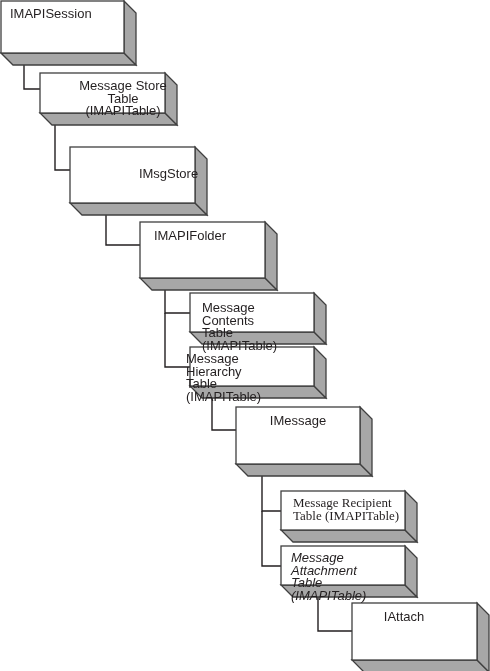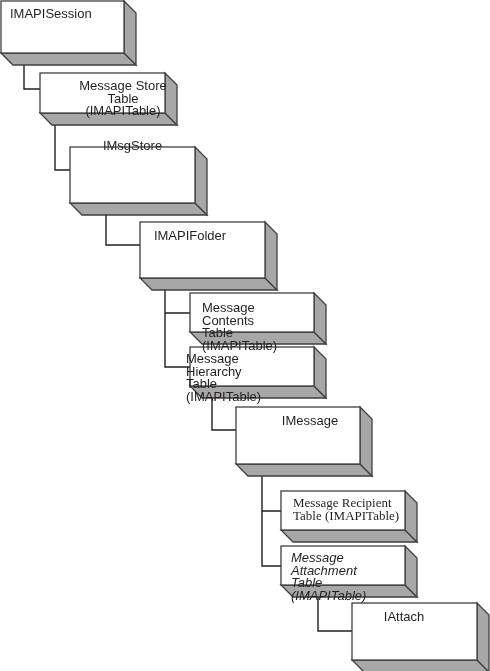--- a/index.html
+++ b/index.html
@@ -118,26 +118,26 @@
       <g>
         <path d="M 352 660 L 477 660 L 489 672 L 364 672 Z" fill="#a7a7a7" stroke="#3f3f3f" stroke-width="1.3" stroke-linejoin="miter"></path>
         <path d="M 477 603 L 489 615 L 489 672 L 477 660 Z" fill="#a7a7a7" stroke="#3f3f3f" stroke-width="1.3" stroke-linejoin="miter"></path>
         <rect x="352" y="603" width="125" height="57" fill="#ffffff" stroke="#3f3f3f" stroke-width="1.3"></rect>
       </g>
     </svg>
   <div id="labels">
       <div class="node-label left" style="left: 10px; top: 8px; width: 110px;">IMAPISession</div>
       <div class="node-label center" style="left: 52px; top: 80px; width: 110px; margin-left: 16px;">Message Store Table
 (IMAPITable)</div>
-      <div class="node-label center" style="left: 70px; top: 140px; width: 125px;">IMsgStore</div>
+      <div class="node-label center" style="left: 70px; top: 168px; width: 125px; padding-left: 36px;">IMsgStore</div>
       <div class="node-label center" style="left: 140px; top: 230px; width: 100px;">IMAPIFolder</div>
       <div class="node-label left" style="left: 202px; top: 302px; width: 108px;">Message Contents
 Table (IMAPITable)</div>
       <div class="node-label left" style="left: 186px; top: 353px; width: 108px;">Message Hierarchy
 Table (IMAPITable)</div>
-      <div class="node-label center" style="left: 236px; top: 415px; width: 124px; padding-left: 12px;">IMessage</div>
+      <div class="node-label center" style="left: 236px; top: 415px; width: 124px;">IMessage</div>
       <div class="node-label left" style="left: 293px; top: 497px; width: 108px; font-family: Liberation Serif, serif;">Message Recipient
 Table (IMAPITable)</div>
       <div class="node-label left" style="left: 291px; top: 552px; width: 110px; font-style: italic;">Message Attachment
 Table (IMAPITable)</div>
       <div class="node-label center" style="left: 352px; top: 611px; width: 104px;">IAttach</div>
     </div>
 </div>
 
 </body></html>

